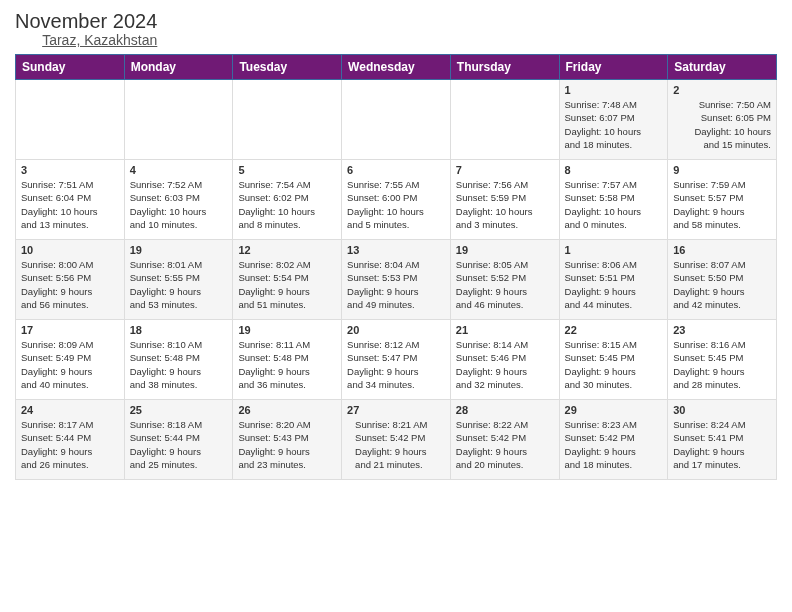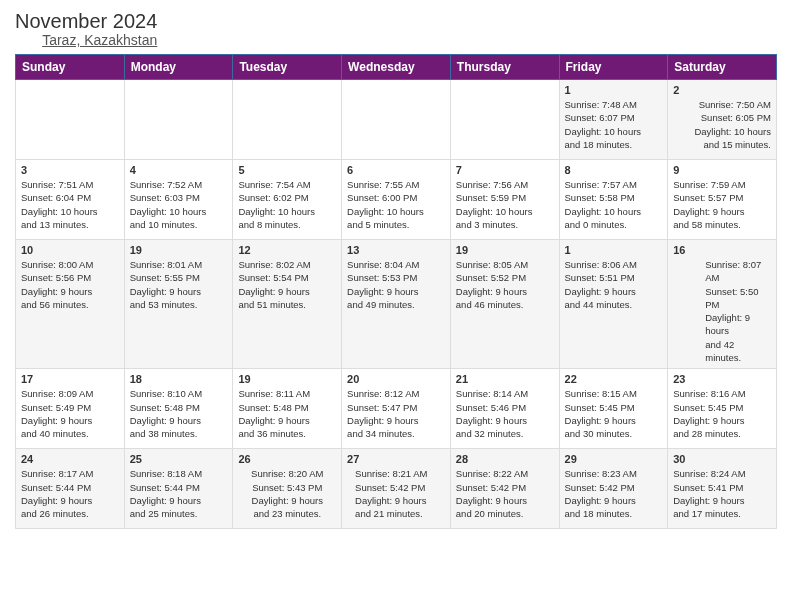--- a/index.html
+++ b/index.html
@@ -218,21 +218,21 @@
           </td>
           <td>
             <span class="day-num">1</span>
             <div class="day-info" style="white-space: pre-line;">Sunrise: 8:06 AM
 Sunset: 5:51 PM
 Daylight: 9 hours
 and 44 minutes.</div>
           </td>
           <td>
             <span class="day-num">16</span>
-            <div class="day-info" style="white-space: pre-line; margin-left: 32px;">Sunrise: 8:07 AM
+            <div class="day-info" style="white-space: pre-line;">Sunrise: 8:07 AM
 Sunset: 5:50 PM
 Daylight: 9 hours
 and 42 minutes.</div>
           </td>
         </tr>
         <tr>
           <td>
             <span class="day-num">17</span>
             <div class="day-info" style="white-space: pre-line;">Sunrise: 8:09 AM
 Sunset: 5:49 PM
@@ -292,21 +292,21 @@
           </td>
           <td>
             <span class="day-num">25</span>
             <div class="day-info" style="white-space: pre-line;">Sunrise: 8:18 AM
 Sunset: 5:44 PM
 Daylight: 9 hours
 and 25 minutes.</div>
           </td>
           <td>
             <span class="day-num">26</span>
-            <div class="day-info" style="white-space: pre-line; text-align: center;">Sunrise: 8:20 AM
+            <div class="day-info" style="white-space: pre-line;">Sunrise: 8:20 AM
 Sunset: 5:43 PM
 Daylight: 9 hours
 and 23 minutes.</div>
           </td>
           <td>
             <span class="day-num">27</span>
             <div class="day-info" style="white-space: pre-line; margin-left: 8px;">Sunrise: 8:21 AM
 Sunset: 5:42 PM
 Daylight: 9 hours
 and 21 minutes.</div>

